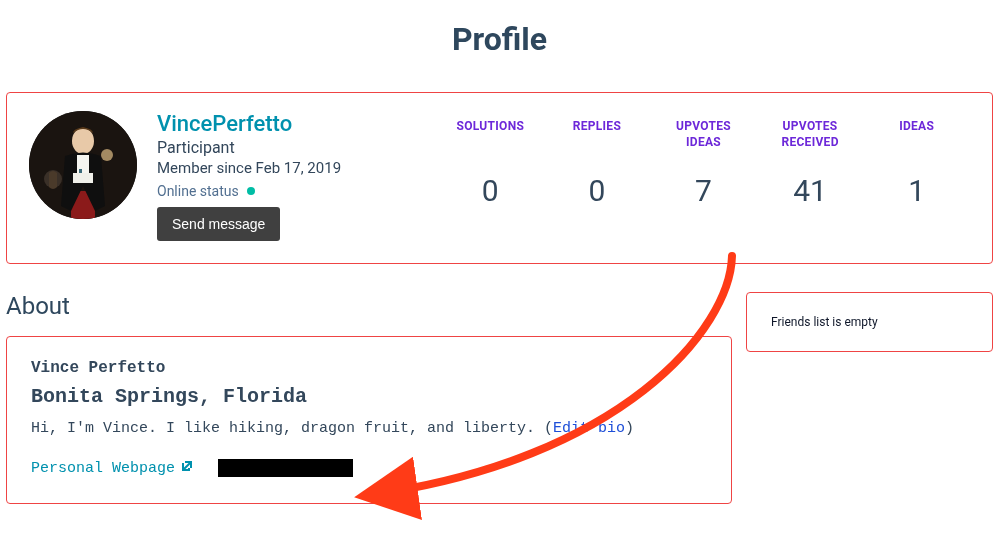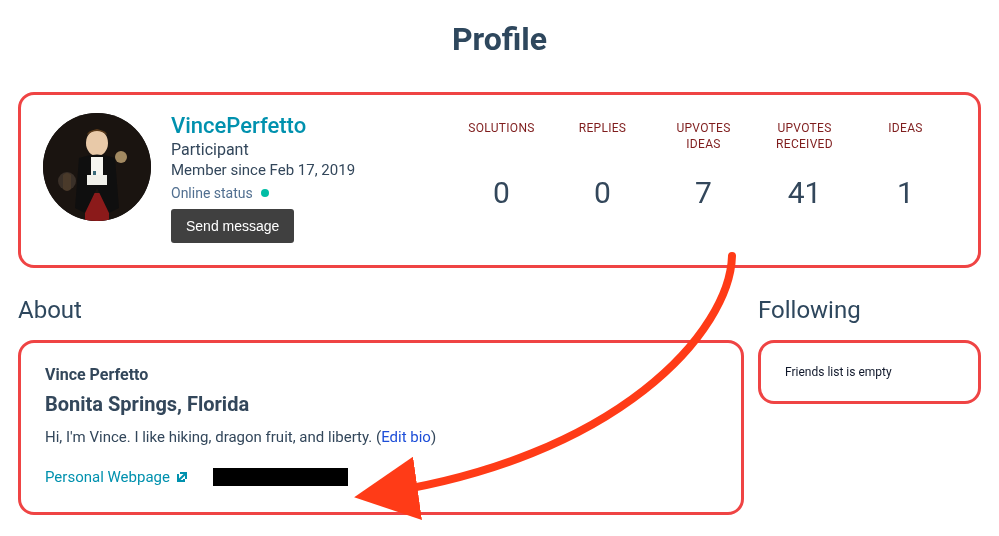--- a/index.html
+++ b/index.html
@@ -11,25 +11,25 @@
     width: 999px;
   }
   .page-title {
     text-align: center;
     font-size: 32px;
     font-weight: 700;
     color: #2e475d;
     margin: 20px 0 34px 0;
   }
   .container {
-    padding: 0 18px;
+    padding: 0 6px;
   }
   .card {
-    border: 3px solid #ef4444;
-    border-radius: 16px;
+    border: 1px solid #ef4444;
+    border-radius: 4px;
     background: #fff;
   }
   .profile-card {
     display: flex;
     padding: 18px 22px 22px 22px;
     align-items: flex-start;
   }
   .avatar-wrap {
     flex: 0 0 auto;
     margin-right: 20px;
@@ -93,22 +93,22 @@
     justify-content: space-around;
     align-items: flex-start;
     padding-top: 8px;
   }
   .stat {
     text-align: center;
     flex: 1;
   }
   .stat-label {
     font-size: 12px;
-    font-weight: 400;
-    color: #7f1d1d;
+    font-weight: 700;
+    color: #6d28d9;
     letter-spacing: 0.3px;
     line-height: 1.3;
     min-height: 32px;
   }
   .stat-value {
     font-size: 30px;
     color: #33475b;
     margin-top: 22px;
     font-weight: 400;
   }
@@ -126,37 +126,37 @@
   }
   .section-heading {
     font-size: 24px;
     font-weight: 400;
     color: #2e475d;
     margin: 0 0 16px 0;
   }
   .about-card {
     padding: 22px 24px 26px 24px;
     position: relative;
+    font-family: Liberation Mono, monospace;
   }
   .about-name { font-weight: 700; margin-bottom: 8px; font-size: 16px; }
   .about-title { font-weight: 700; margin-bottom: 8px; font-size: 16px; }
   .about-loc { font-weight: 700; margin-bottom: 12px; font-size: 20px; }
   .about-bio { font-size: 15px; margin-bottom: 22px; }
   .edit-bio-link { color: #1d4ed8; text-decoration: none; cursor: pointer; }
   .link-row {
     display: flex;
     align-items: center;
     gap: 10px;
   }
   .webpage-link {
     color: #0091ae;
     font-size: 15px;
     text-decoration: none;
     display: inline-flex;
-    align-items: center;
     gap: 6px;
     cursor: pointer;
   }
   .ext-icon {
     width: 12px;
     height: 12px;
     display: inline-block;
   }
   .ext-icon svg { display: block; }
   .redacted {
@@ -264,21 +264,20 @@
                   <path d="M1 3h2v2H3v4h4V8h2v3H1V3z" fill="#0091ae"></path>
                 </svg>
             </span>
           </a>
           <span class="redacted"></span>
         </div>
       </div>
     </div>
 
     <div class="col-right">
-      <h2 class="section-heading">Following</h2>
       <div class="card following-card">
         <div class="friends-empty">Friends list is empty</div>
       </div>
     </div>
   </div>
 </div>
 
 <svg class="arrow-overlay" width="999" height="536">
   <defs>
     <marker id="arrowhead" markerWidth="8" markerHeight="8" refX="6" refY="4" orient="auto">

